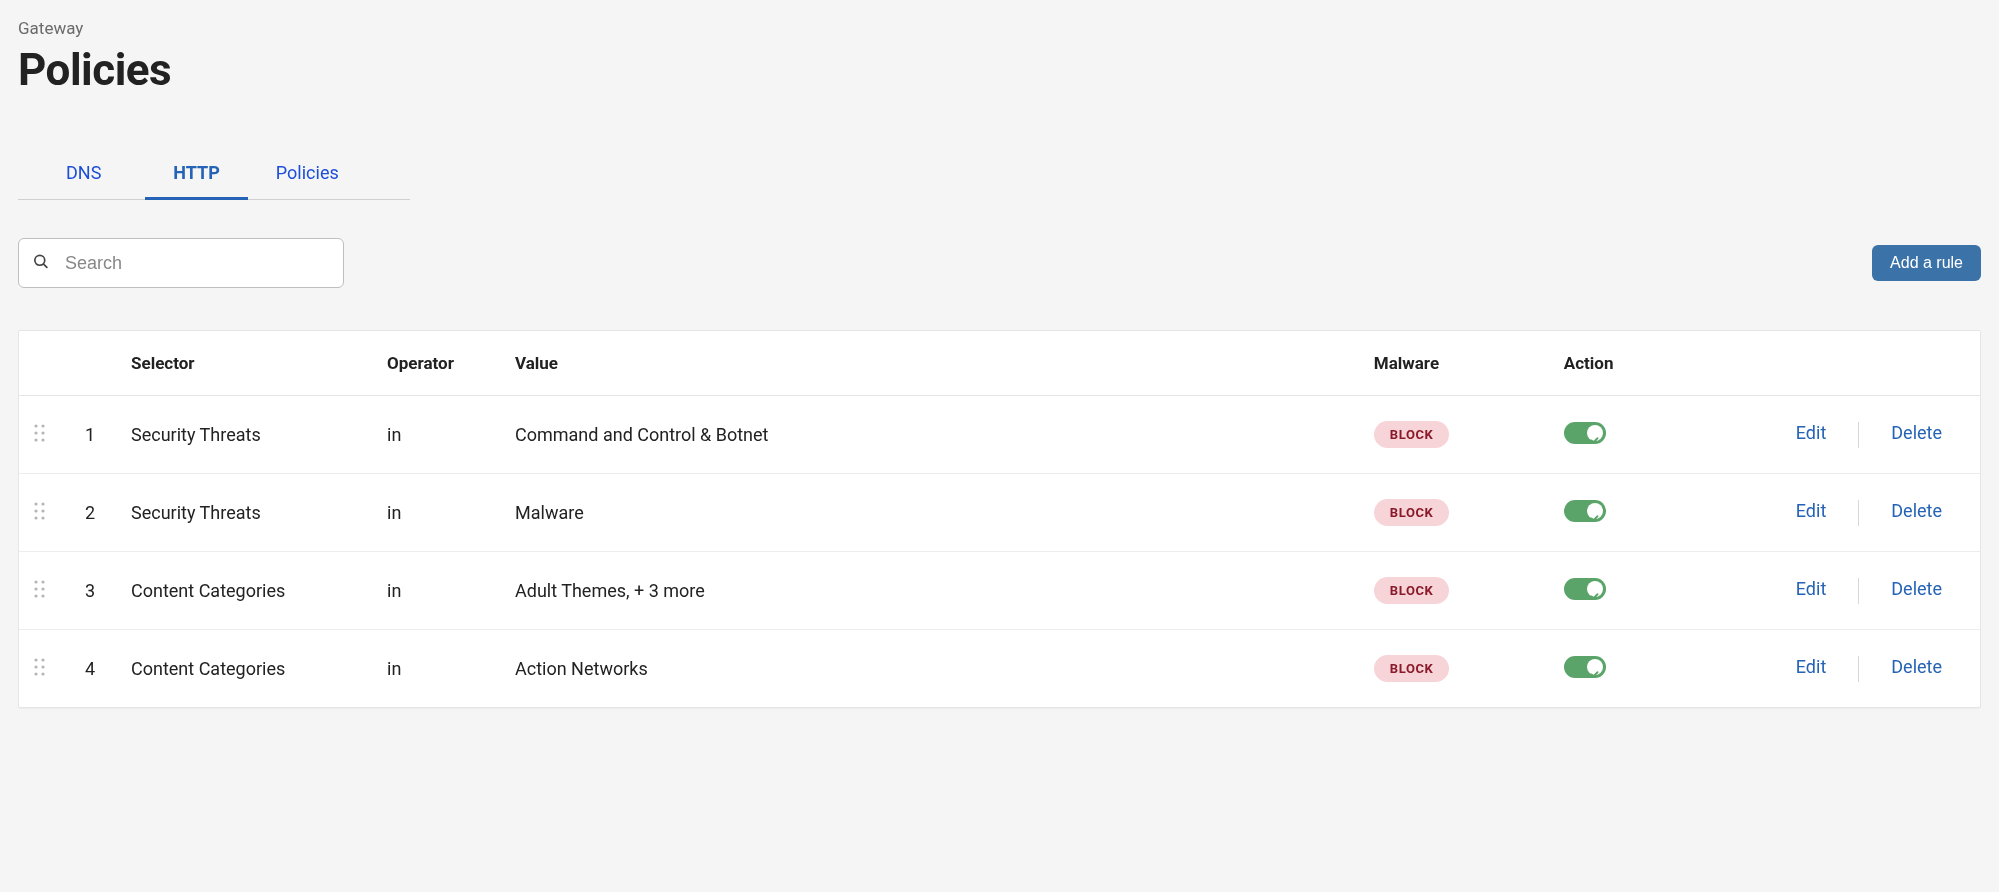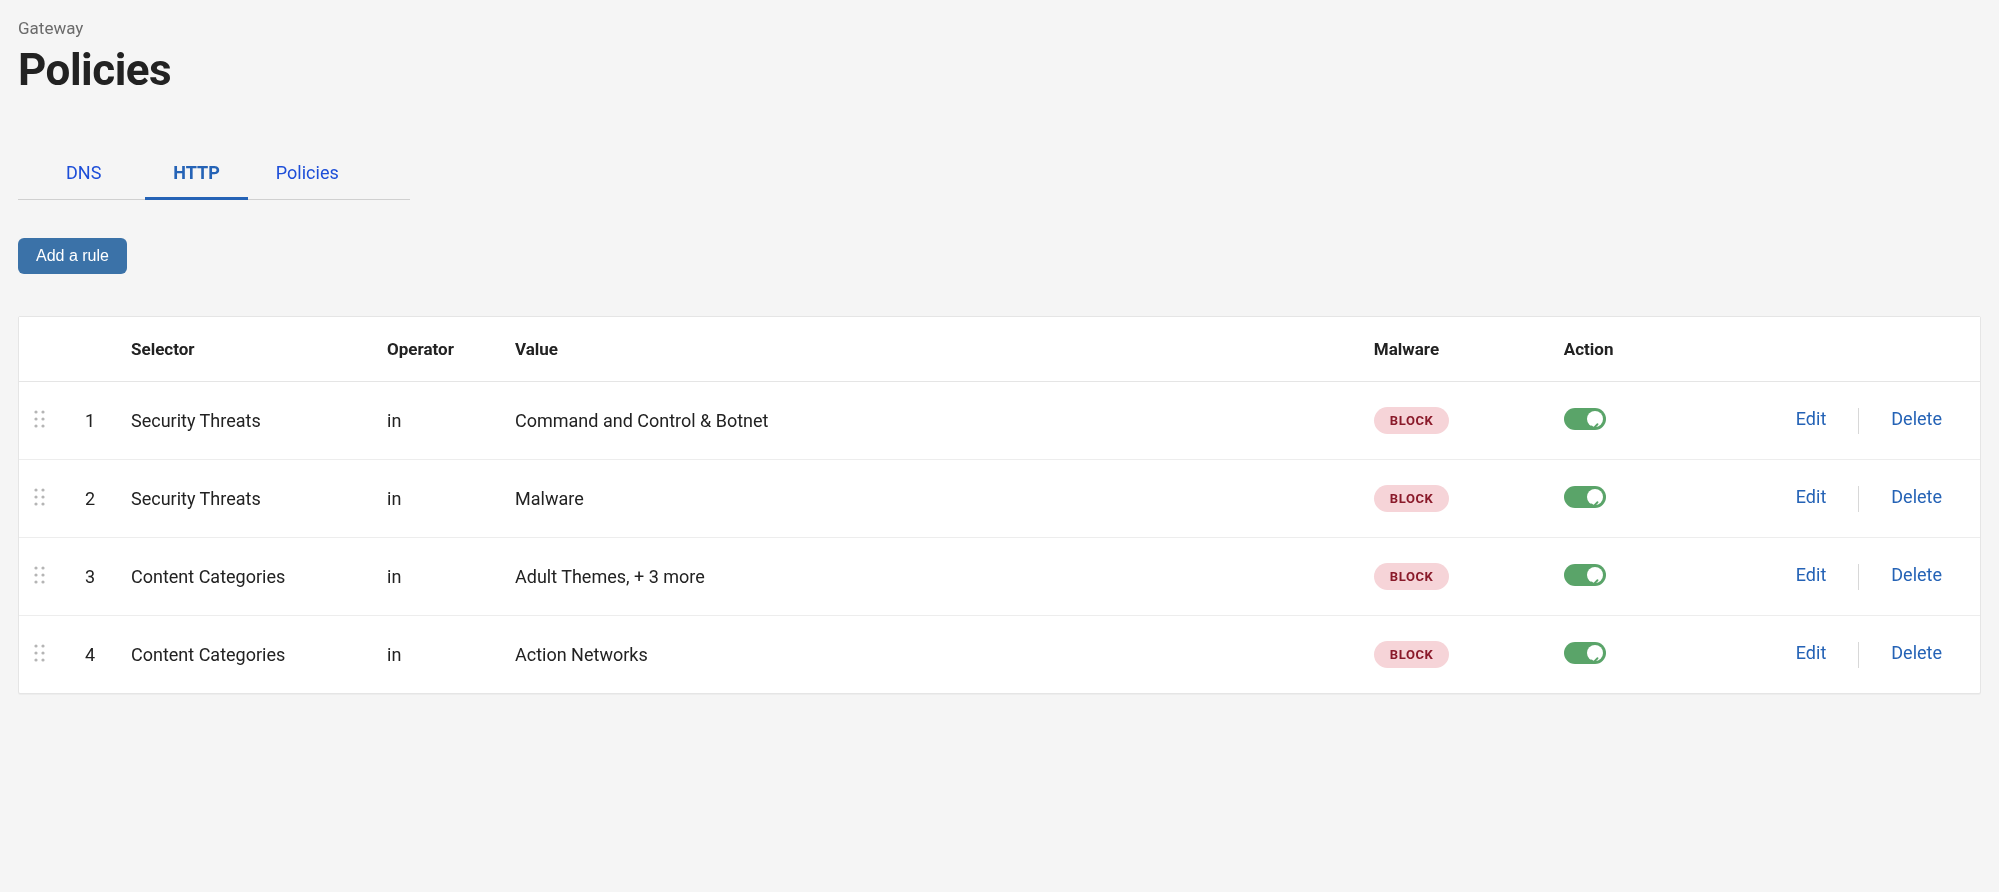--- a/index.html
+++ b/index.html
@@ -194,20 +194,29 @@
   <div class="breadcrumb">Gateway</div>
   <h1 class="page-title">Policies</h1>
 
   <div class="tabs">
     <div class="tab">DNS</div>
     <div class="tab active">HTTP</div>
     <div class="tab">Policies</div>
   </div>
 
   <div class="toolbar">
+    <div class="search-wrap">
+      <span class="icon">
+        <svg width="17" height="17" viewBox="0 0 24 24" fill="none" stroke="currentColor" stroke-width="2.4" stroke-linecap="round" stroke-linejoin="round">
+            <circle cx="11" cy="11" r="7"></circle>
+            <line x1="21" y1="21" x2="16.65" y2="16.65"></line>
+          </svg>
+      </span>
+      <input class="search-input" type="text" placeholder="Search" style="">
+    </div>
     <button class="btn-primary">Add a rule</button>
   </div>
 
   <div class="table-card">
     <table>
       <thead>
         <tr>
           <th class="col-handle"></th>
           <th class="col-idx"></th>
           <th class="col-selector">Selector</th>

